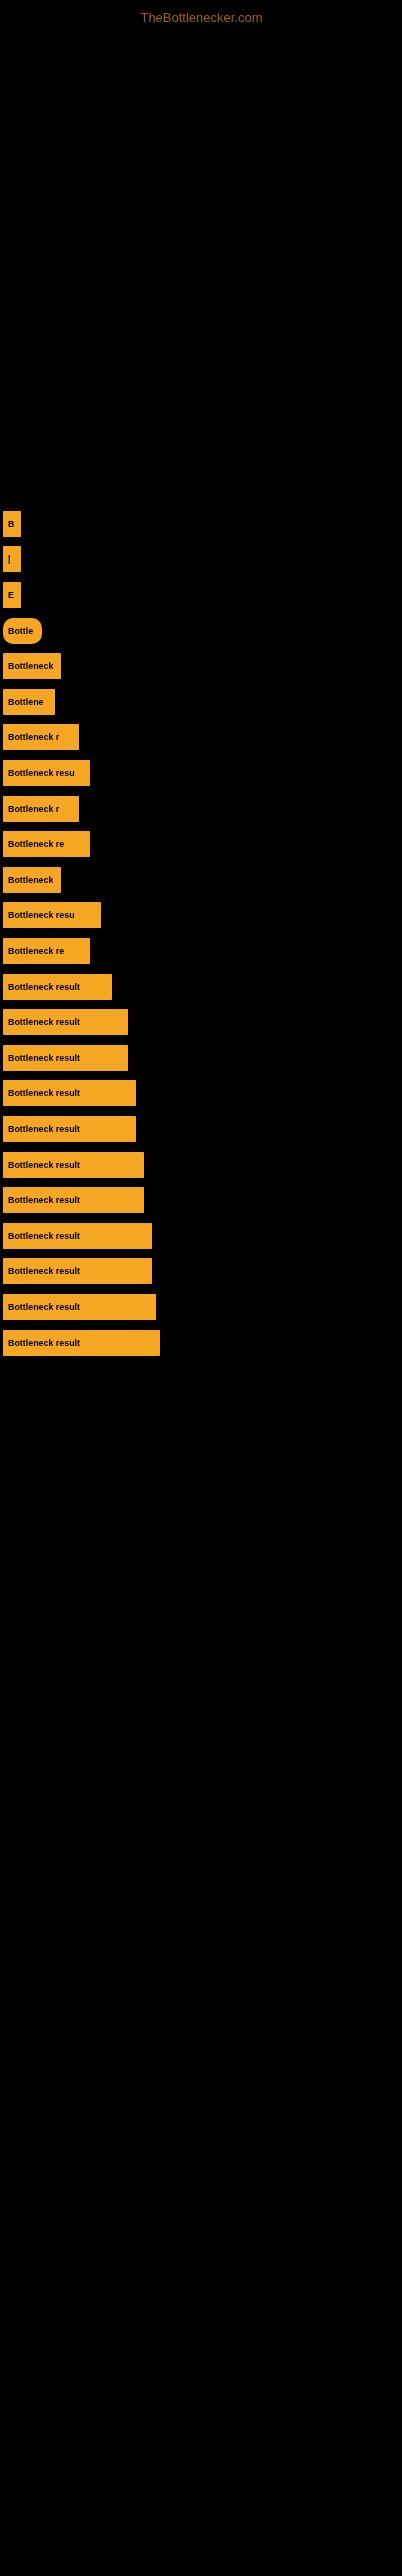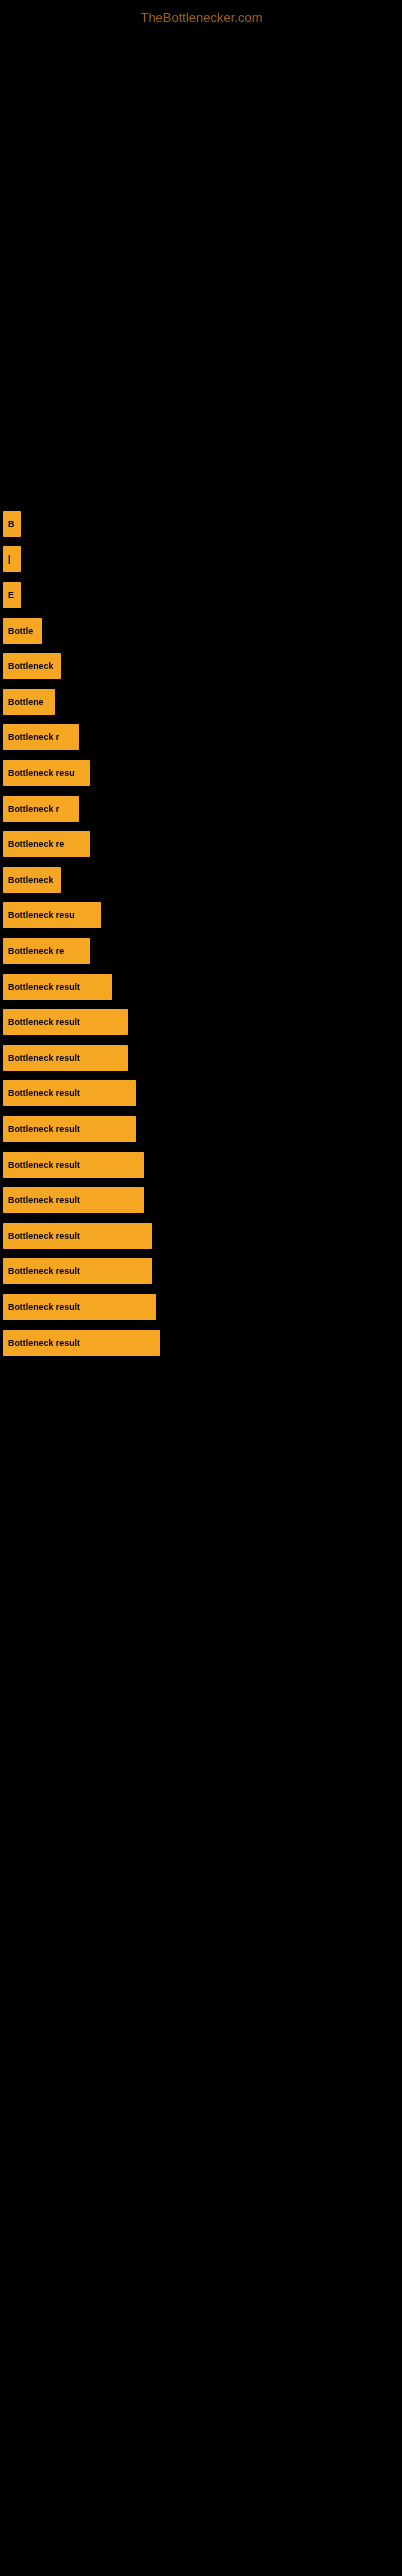--- a/index.html
+++ b/index.html
@@ -64,21 +64,21 @@
       font-size: 8.9px;
       font-weight: bold;
       white-space: nowrap;
       overflow: hidden;
     }
 
     
     .bar-w1  { width: 17.7px; }
     .bar-w2  { width: 17.7px; }
     .bar-w3  { width: 17.7px; }
-    .bar-w4  { width: 39px; }
+    .bar-w4  { width: 39px; border-radius: 10px; }
     .bar-w5  { width: 58px; }
     .bar-w6  { width: 52px; }
     .bar-w7  { width: 76px; }
     .bar-w8  { width: 87px; }
     .bar-w9  { width: 76px; }
     .bar-w10 { width: 87px; }
     .bar-w11 { width: 58px; }
     .bar-w12 { width: 98px; }
     .bar-w13 { width: 87px; }
     .bar-w14 { width: 109px; }

